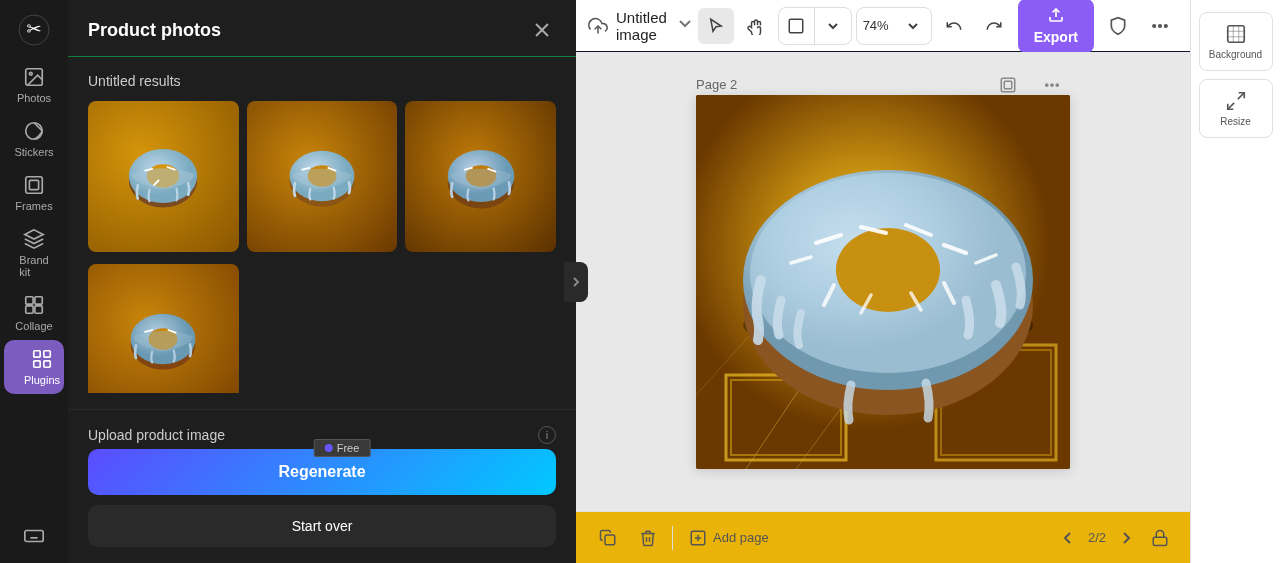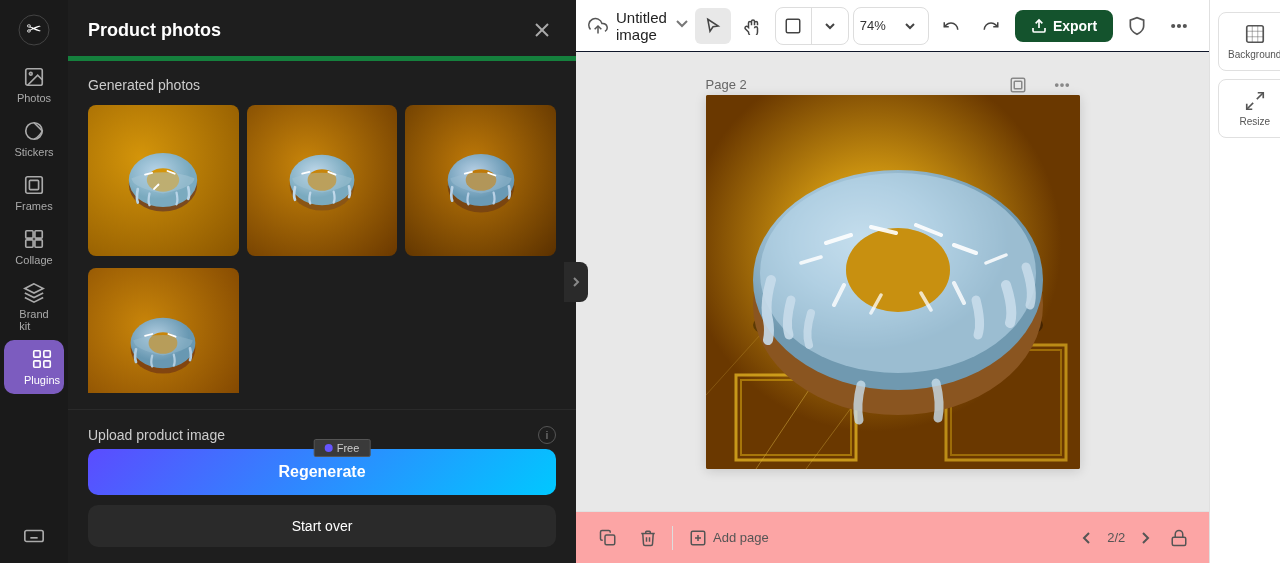--- a/index.html
+++ b/index.html
@@ -58,21 +58,21 @@
       flex-direction: column;
       color: #fff;
       flex-shrink: 0;
       position: relative;
     }
     .panel-header {
       display: flex;
       align-items: center;
       justify-content: space-between;
       padding: 16px 20px 12px;
-      border-bottom: 5px solid #15803d;
+      border-bottom: 1px solid #15803d;
     }
     .panel-title {
       font-size: 18px;
       font-weight: 600;
       color: #fff;
     }
     .panel-close {
       width: 28px;
       height: 28px;
       display: flex;
@@ -297,31 +297,32 @@
       font-weight: 500;
       color: #333;
       padding: 0 6px;
     }
     .toolbar-right {
       display: flex;
       align-items: center;
       gap: 6px;
     }
     .btn-export {
-      background: #14532d;
+      background: #8b5cf6;
       color: #fff;
       border: none;
       border-radius: 8px;
       padding: 8px 16px;
       font-size: 14px;
       font-weight: 600;
       cursor: pointer;
       display: flex;
       align-items: center;
       gap: 6px;
+      flex-direction: column;
     }
 
     
     .canvas-content {
       flex: 1;
       display: flex;
       align-items: center;
       justify-content: center;
       background: #e8e8e8;
       position: relative;
@@ -371,21 +372,21 @@
       cursor: pointer;
       color: #555;
       font-size: 11px;
       gap: 4px;
       border: 1px solid #e0e0e0;
     }
 
     
     .bottom-bar {
       height: 52px;
-      background: #fca5a5;
+      background: #eab308;
       border-top: 1px solid #e0e0e0;
       display: flex;
       align-items: center;
       padding: 0 16px;
       gap: 18px;
       flex-shrink: 0;
     }
     .bottom-bar-left {
       display: flex;
       align-items: center;
@@ -481,39 +482,39 @@
     </svg>
     <span>Stickers</span>
   </div>
 
   <div class="icon-sidebar-item">
     <svg width="22" height="22" viewBox="0 0 24 24" fill="none" stroke="currentColor" stroke-width="1.8">
       <rect x="3" y="3" width="18" height="18" rx="2"></rect>
       <rect x="7" y="7" width="10" height="10" rx="1"></rect>
     </svg>
     <span>Frames</span>
+  </div>
+
+  <div class="icon-sidebar-item">
+    <svg width="22" height="22" viewBox="0 0 24 24" fill="none" stroke="currentColor" stroke-width="1.8">
+      <path d="M12 2L2 7l10 5 10-5-10-5z"></path>
+      <path d="M2 17l10 5 10-5"></path>
+      <path d="M2 12l10 5 10-5"></path>
+    </svg>
+    <span>Brand<br>kit</span>
   </div>
 
   <div class="icon-sidebar-item">
     <svg width="22" height="22" viewBox="0 0 24 24" fill="none" stroke="currentColor" stroke-width="1.8">
       <rect x="3" y="3" width="8" height="8" rx="1"></rect>
       <rect x="13" y="3" width="8" height="8" rx="1"></rect>
       <rect x="3" y="13" width="8" height="8" rx="1"></rect>
       <rect x="13" y="13" width="8" height="8" rx="1"></rect>
     </svg>
     <span>Collage</span>
-  </div>
-
-  <div class="icon-sidebar-item">
-    <svg width="22" height="22" viewBox="0 0 24 24" fill="none" stroke="currentColor" stroke-width="1.8">
-      <path d="M12 2L2 7l10 5 10-5-10-5z"></path>
-      <path d="M2 17l10 5 10-5"></path>
-      <path d="M2 12l10 5 10-5"></path>
-    </svg>
-    <span>Brand<br>kit</span>
   </div>
 
   <div class="icon-sidebar-item active" style="background:#7c5cbf; color:#fff; border-radius:10px;padding-left:20px;">
     <svg width="22" height="22" viewBox="0 0 24 24" fill="none" stroke="currentColor" stroke-width="1.8">
       <rect x="3" y="3" width="7" height="7" rx="1"></rect>
       <rect x="14" y="3" width="7" height="7" rx="1"></rect>
       <rect x="3" y="14" width="7" height="7" rx="1"></rect>
       <rect x="14" y="14" width="7" height="7" rx="1"></rect>
     </svg>
     <span>Plugins</span>
@@ -536,21 +537,21 @@
     <span class="panel-title">Product photos</span>
     <div class="panel-close">
       <svg width="16" height="16" viewBox="0 0 16 16" fill="none" stroke="currentColor" stroke-width="2">
         <line x1="2" y1="2" x2="14" y2="14"></line>
         <line x1="14" y1="2" x2="2" y2="14"></line>
       </svg>
     </div>
   </div>
 
   <div class="panel-content">
-    <div class="section-label">Generated photos</div>
+    <div class="section-label">Untitled results</div>
 
     <div class="image-grid">
 
       <div class="image-grid-item">
         <div class="donut-placeholder" style="background: radial-gradient(ellipse at 35% 35%, #d4950a, #8a5500);">
           <svg viewBox="0 0 100 100" width="90" height="90">
             <defs>
               <radialGradient id="g1" cx="40%" cy="35%">
                 <stop offset="0%" stop-color="#b8d4e8"></stop>
                 <stop offset="100%" stop-color="#7aaabf"></stop>

